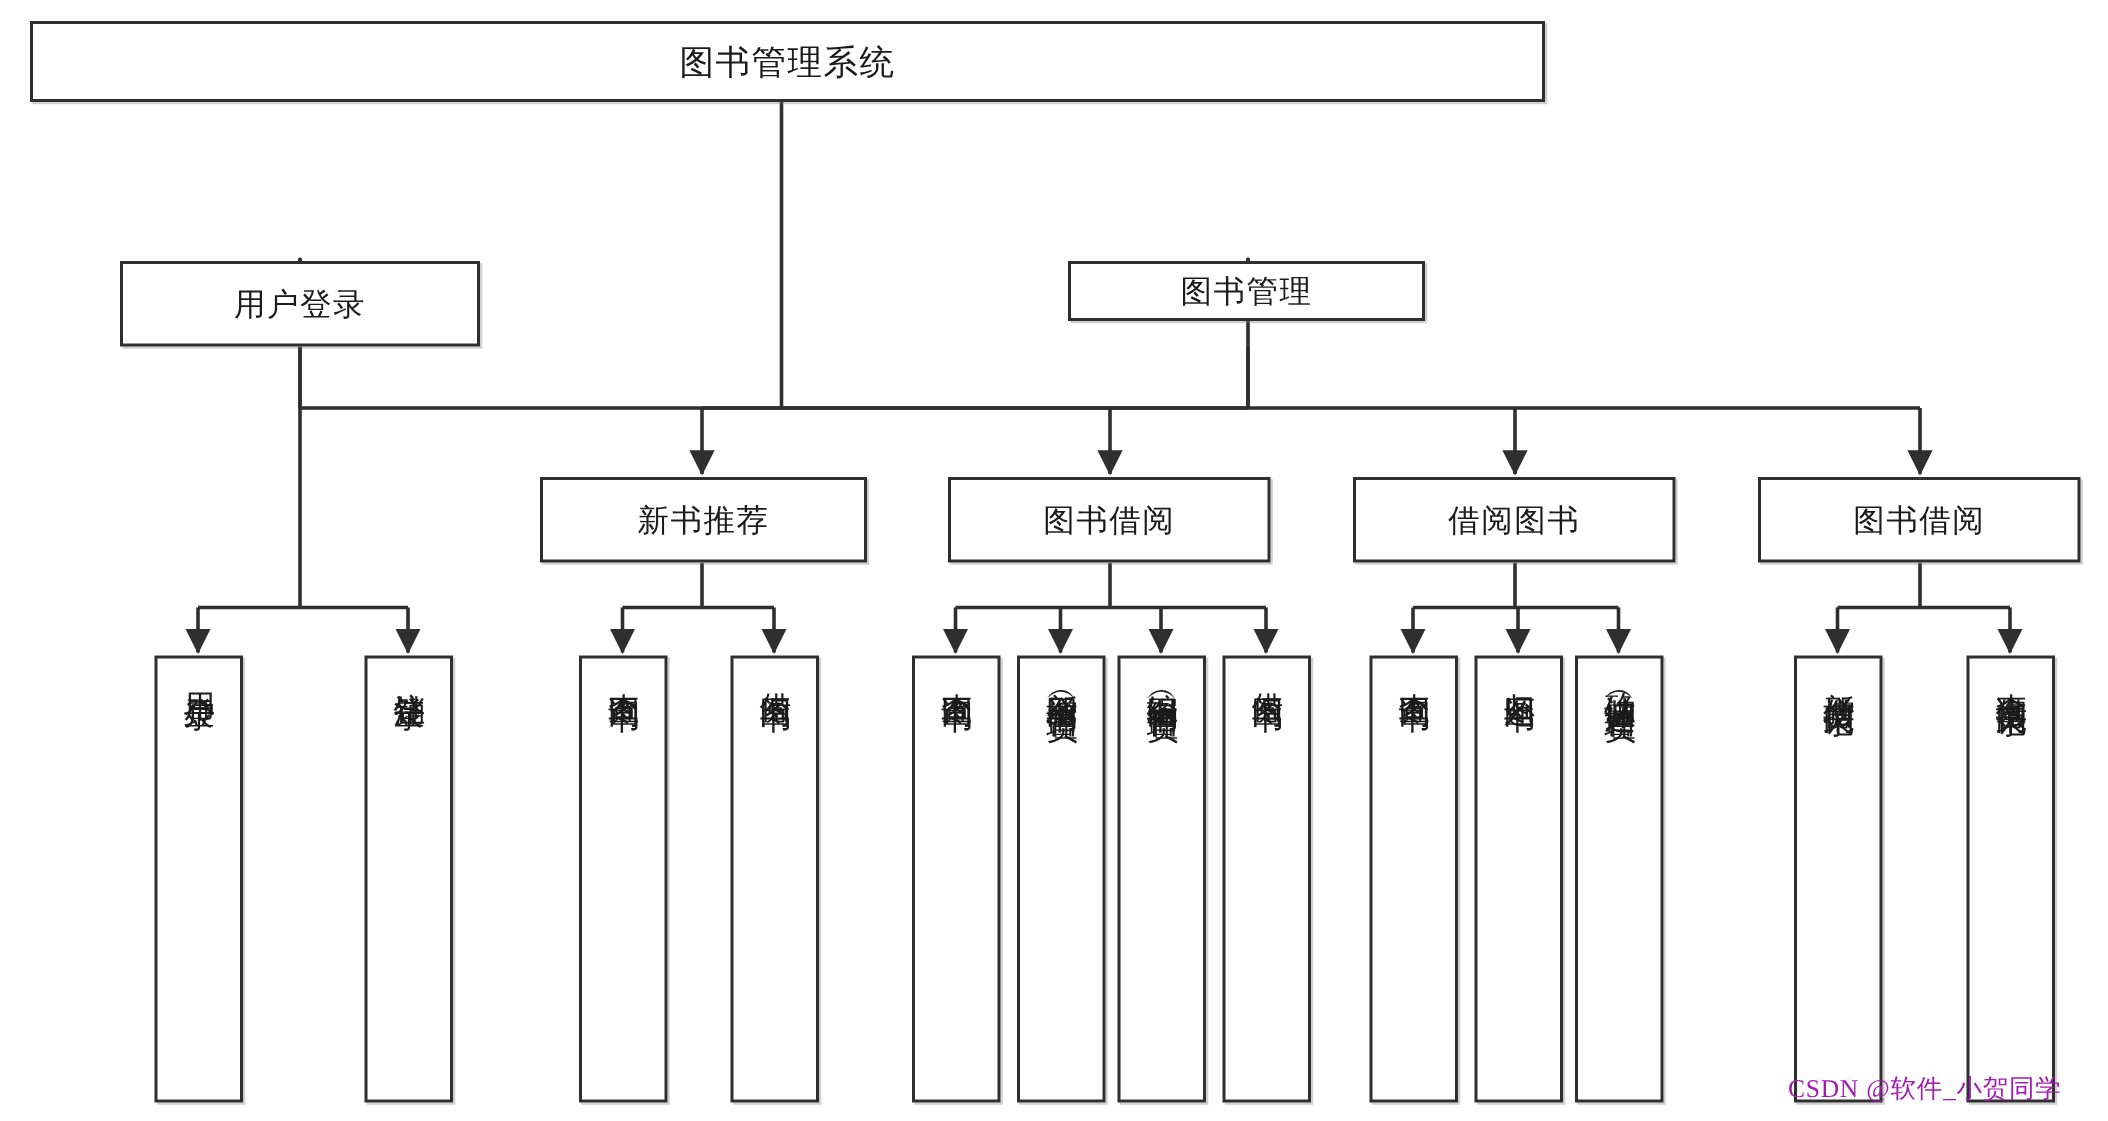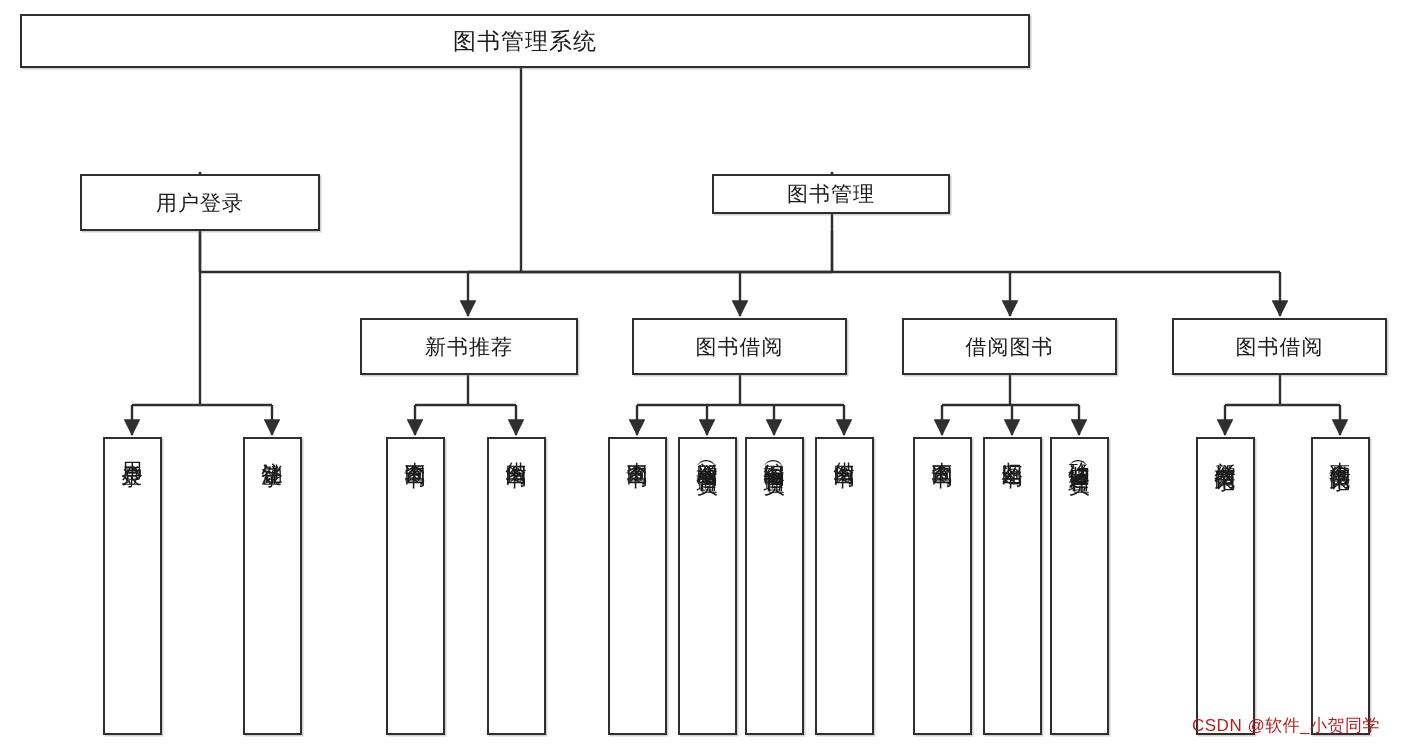--- a/index.html
+++ b/index.html
@@ -60,24 +60,25 @@
     white-space: nowrap;
     display: block;
   }
   .htext {
     white-space: nowrap;
     letter-spacing: 1px;
   }
   .watermark {
     position: absolute;
     font-size: 17px;
-    color: #b91c1c;
+    color: #a21caf;
     white-space: nowrap;
     letter-spacing: 0.5px;
     user-select: none;
+    font-family: Liberation Serif, serif;
   }
 </style>
 </head>
 <body>
 
 <div id="canvas">
 
   <svg class="wires" viewBox="0 0 1405 747" xmlns="http://www.w3.org/2000/svg">
     <defs>
       <marker id="arrowhead" viewBox="0 0 10 10" refX="9.4" refY="5" markerWidth="7" markerHeight="7" orient="auto-start-reverse">

